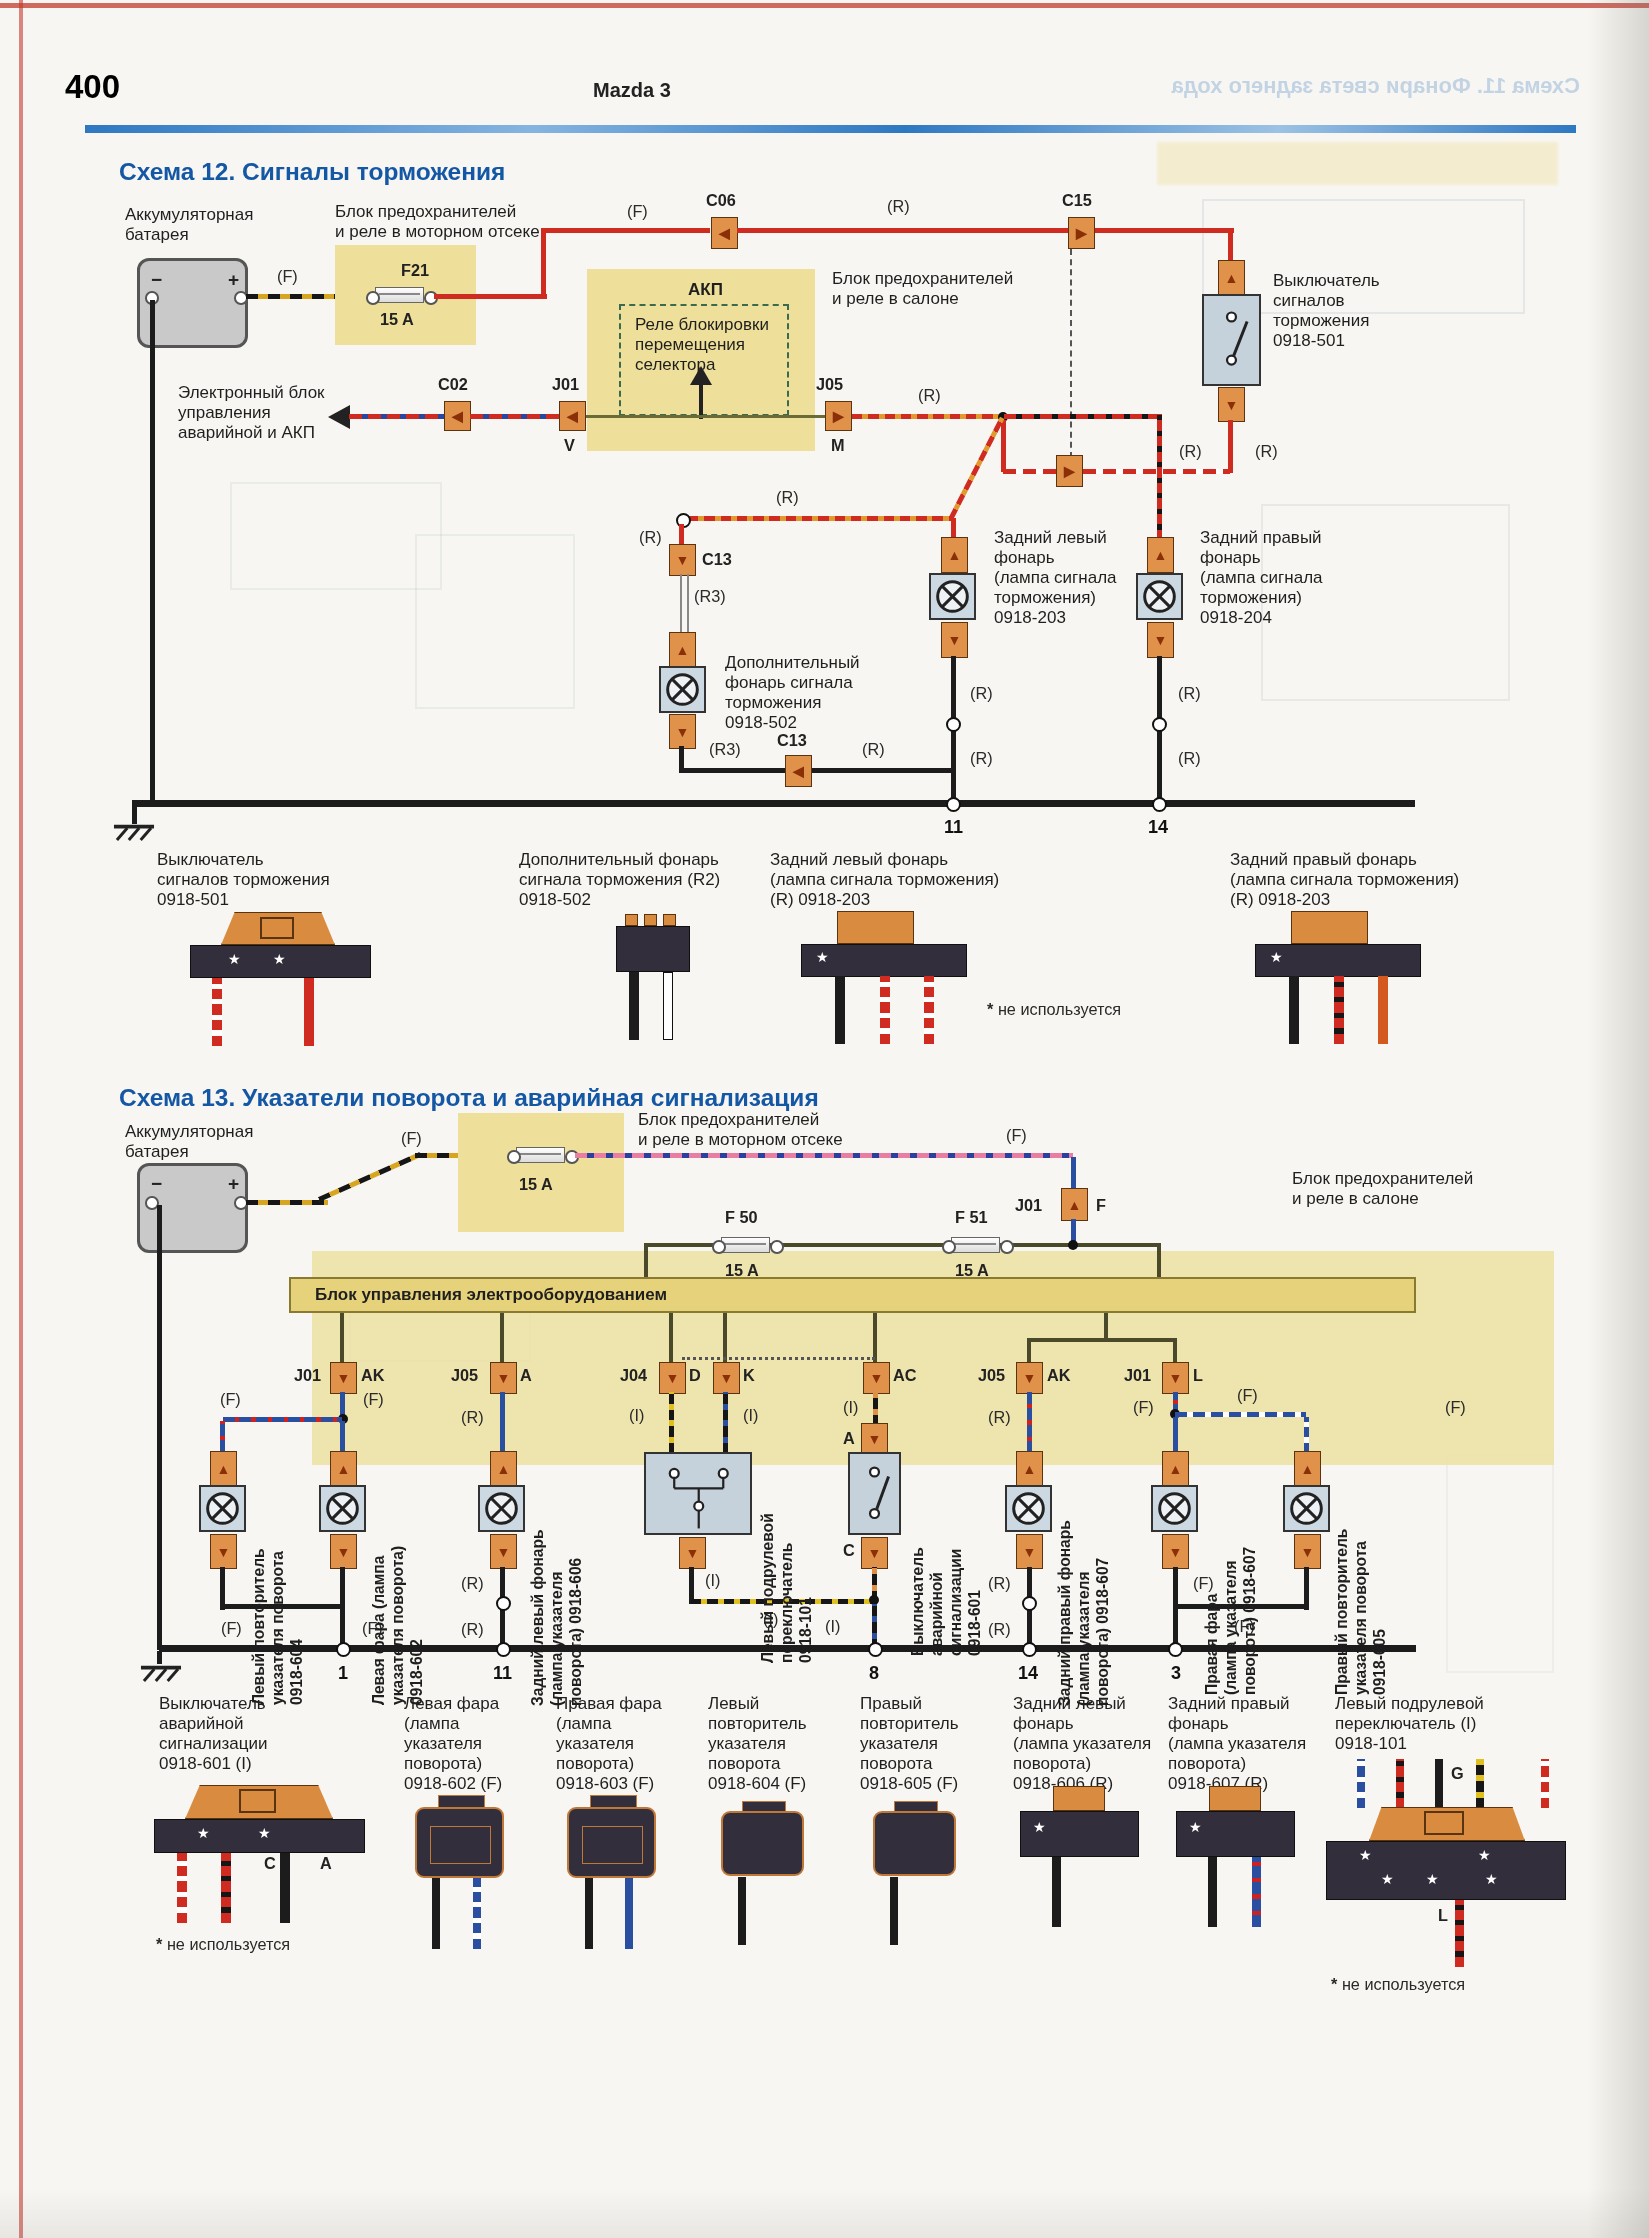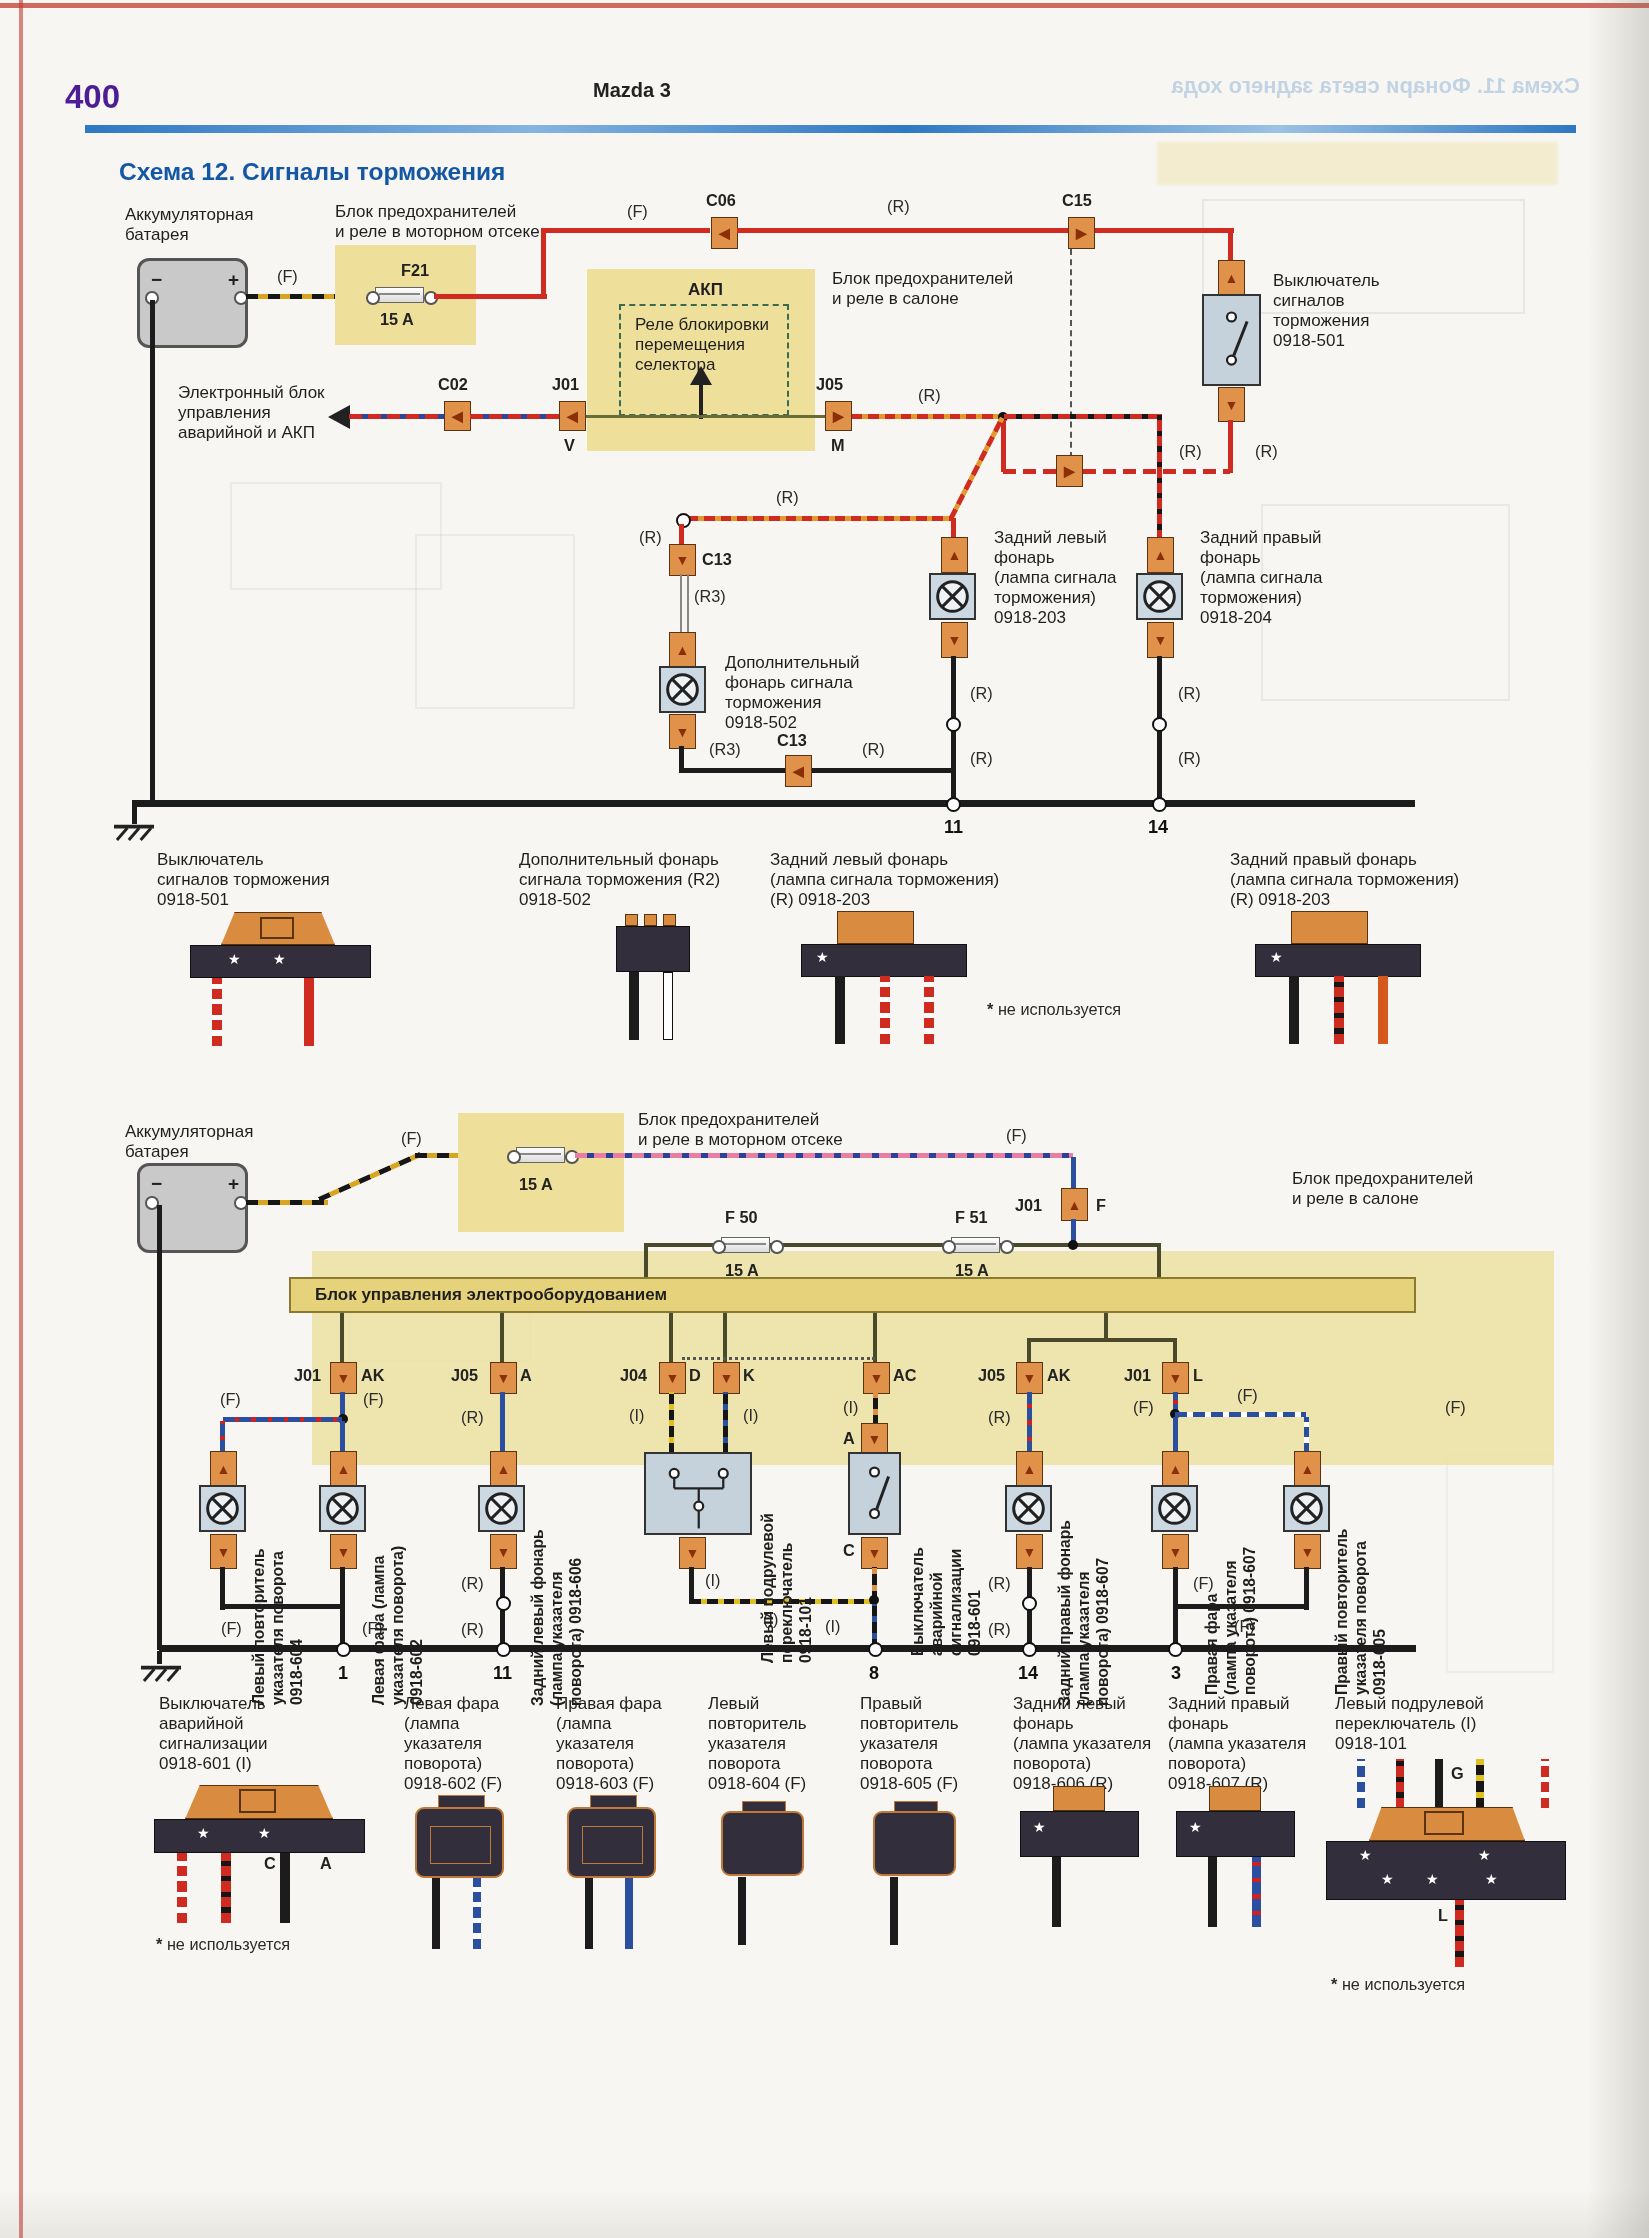--- a/index.html
+++ b/index.html
@@ -65,21 +65,21 @@
 </head>
 <body>
 
 <div id="page">
 
   <div class="a" style="left:0;top:3px;width:1650px;height:4.5px;background:#c23b2e;opacity:.75"></div>
   <div class="a" style="left:19px;top:0;width:3.7px;height:2239px;background:#c23b2e;opacity:.6"></div>
   <div class="a" style="left:1587px;top:0;width:62px;height:2239px;background:linear-gradient(90deg,rgba(0,0,0,0),rgba(120,115,105,.25))"></div>
   <div class="a" style="left:0;top:2188px;width:1650px;height:50px;background:linear-gradient(rgba(0,0,0,0),rgba(120,115,105,.12))"></div>
 
-  <div class="a b" style="left:65px;top:78px;font-size:33px;color:#4c1d95">400</div>
+  <div class="a b" style="left:65px;top:68px;font-size:33px;color:#000000">400</div>
   <div class="a b" style="left:593px;top:79px;font-size:20px;color:#222">Mazda 3</div>
   <div class="a" style="left:85px;top:125px;width:1491px;height:8.2px;background:linear-gradient(90deg,#2e78c2,#85b4e0 30%,#2e78c2 55%,#9cc2e4 80%,#2e78c2)"></div>
 
   <div class="a b" style="left:942px;top:73px;width:638px;font-size:22px;color:#6f9ccb;opacity:.38;transform:scaleX(-1);filter:blur(0.7px)">Схема 11. Фонари света заднего хода</div>
   <div class="a" style="left:1157px;top:142px;width:401px;height:43px;background:#e8c84a;opacity:.2;filter:blur(1.5px)"></div>
   <div class="a gh" style="left:1202px;top:199px;width:319px;height:111px"></div>
   <div class="a gh" style="left:230px;top:482px;width:208px;height:104px;opacity:.1"></div>
   <div class="a gh" style="left:415px;top:534px;width:156px;height:171px;opacity:.1"></div>
   <div class="a gh" style="left:1261px;top:504px;width:245px;height:193px;opacity:.12"></div>
   <div class="a gh" style="left:349px;top:1291px;width:178px;height:67px;opacity:.1"></div>
@@ -295,20 +295,21 @@
   <div class="a t" style="left:1230px;top:850px">Задний правый фонарь
 (лампа сигнала торможения)
 (R) 0918-203</div>
   <div class="a capx" style="left:1291px;top:911px;width:77px;height:33px"></div>
   <div class="a band" style="left:1255px;top:944px;width:166px;height:33px"></div>
   <span class="a star" style="left:1270px;top:949px"></span>
   <div class="a pin blk" style="left:1289px;top:976px;height:68px"></div>
   <div class="a pin rk v" style="left:1334px;top:976px;height:68px"></div>
   <div class="a pin" style="left:1378px;top:976px;height:68px;background:#d4591f"></div>
 
+  <div class="a ttl" style="left:119px;top:1084px">Схема 13. Указатели поворота и аварийная сигнализация</div>
 
   <div class="a t" style="left:125px;top:1122px">Аккумуляторная
 батарея</div>
   <div class="a" style="left:137px;top:1163px;width:111px;height:90px;background:#c9c9c9;border:3px solid #555;border-radius:12px;box-sizing:border-box"></div>
   <div class="a minus" style="left:151px;top:1173px"></div>
   <div class="a plus" style="left:228px;top:1173px"></div>
   <div class="a ring" style="left:145px;top:1196px"></div>
   <div class="a ring" style="left:234px;top:1196px"></div>
 
   <div class="a tk" style="left:401px;top:1129px">(F)</div>

